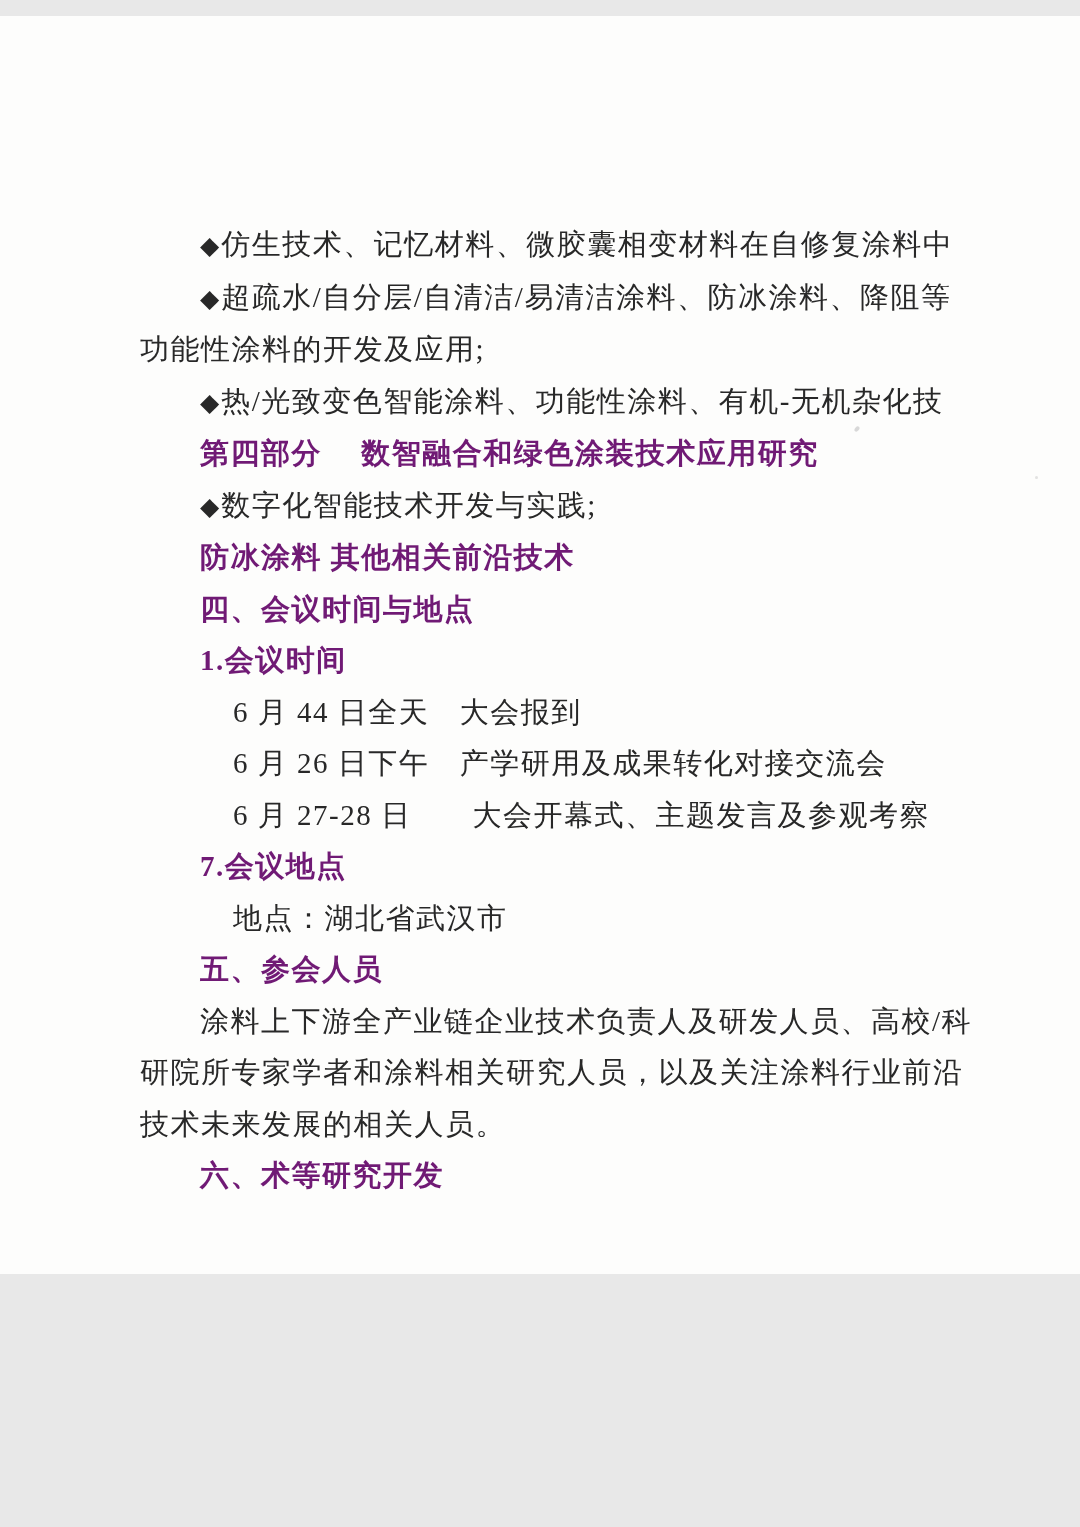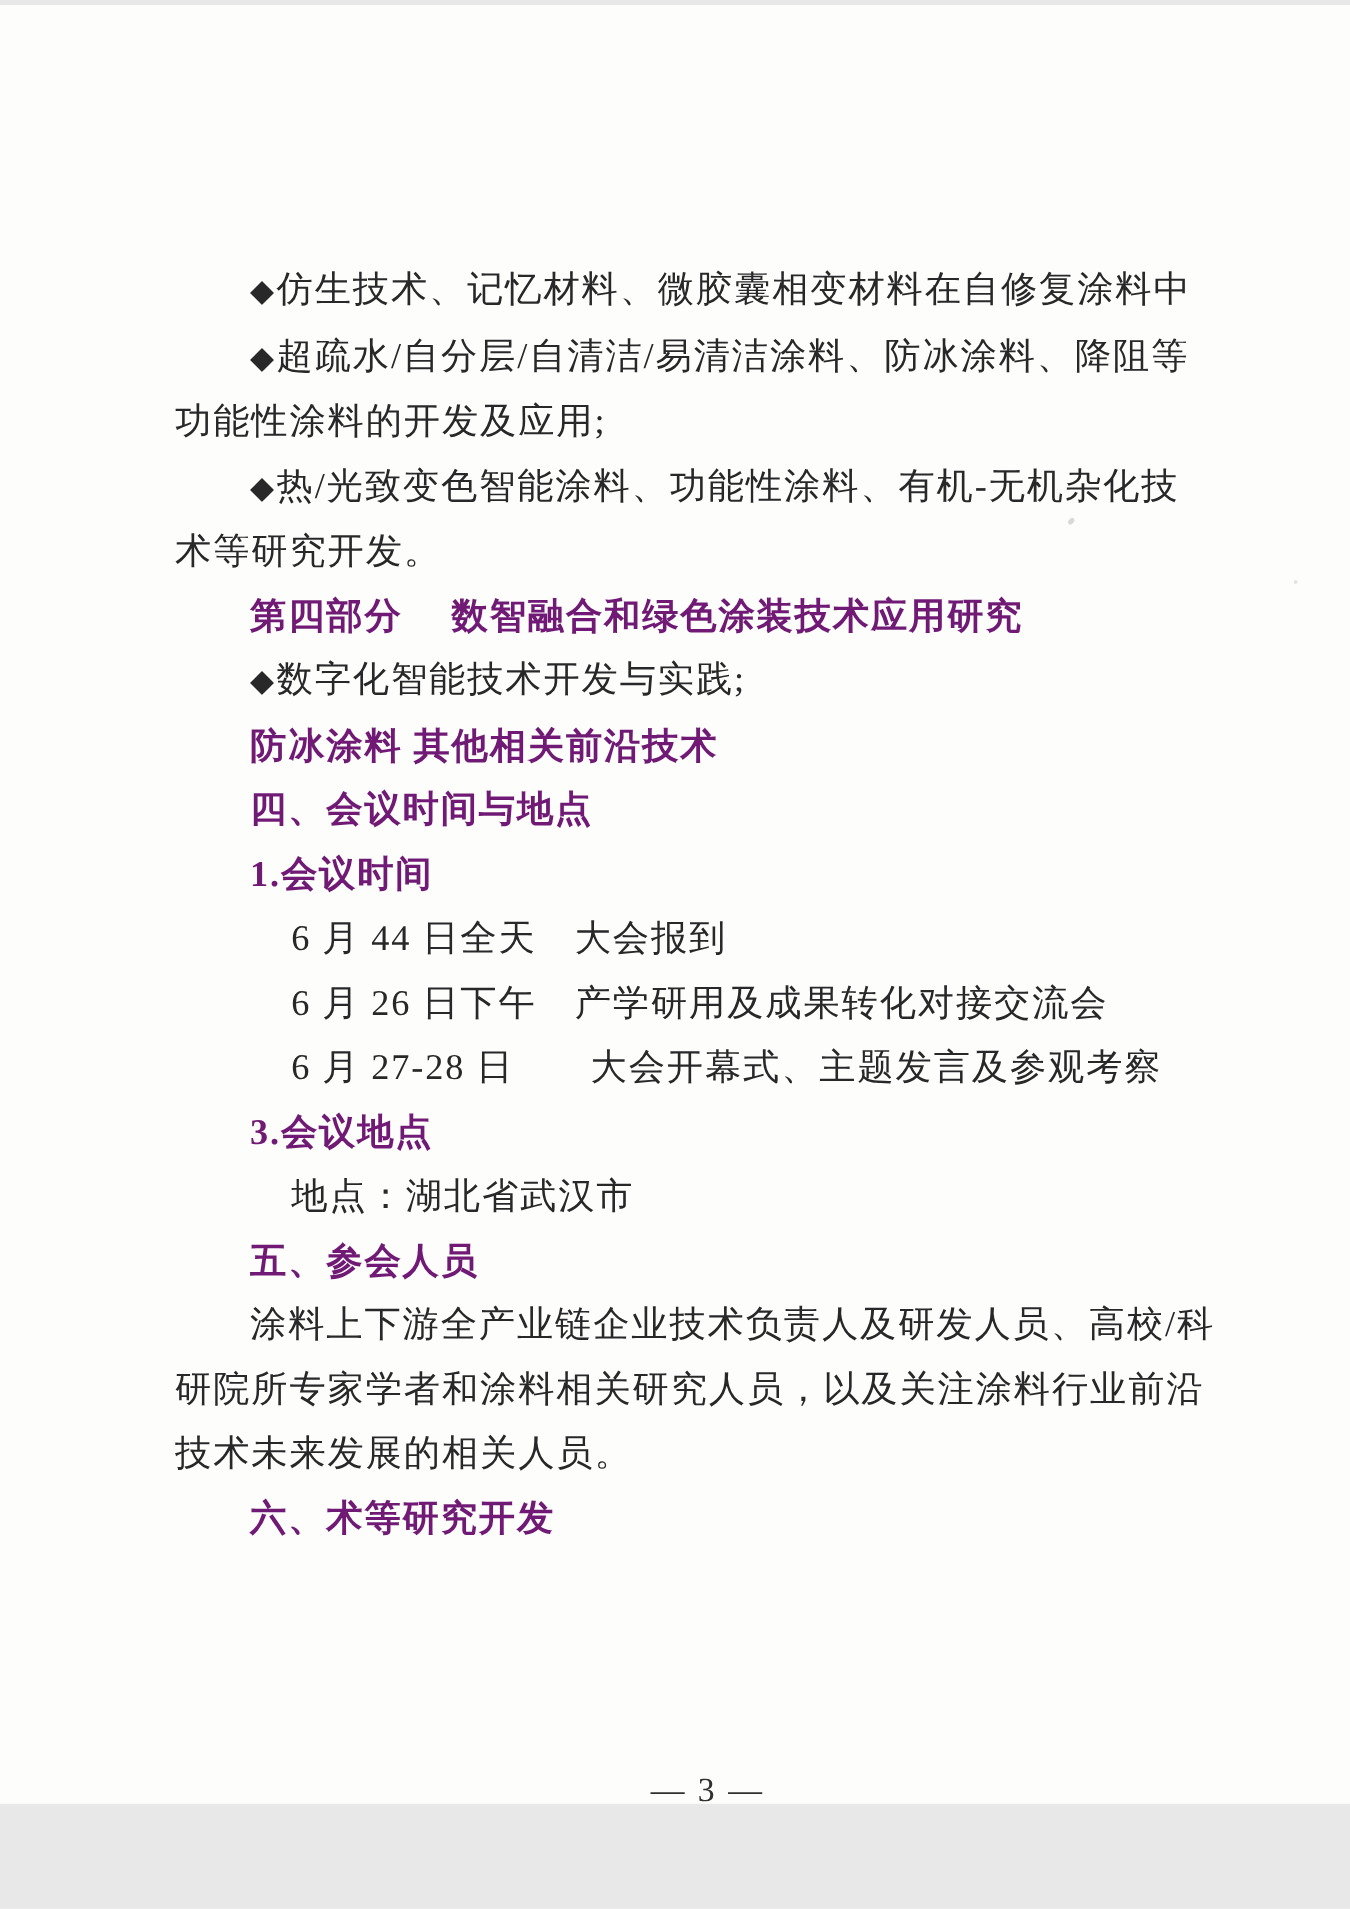--- a/index.html
+++ b/index.html
@@ -1,19 +1,19 @@
 <!DOCTYPE html>
 <html><head>
 <meta charset="utf-8">
 <style>
   html,body{margin:0;padding:0;background:#e8e8e8;}
   .page{
     position:relative;
-    width:1080px;height:1439px;
-    margin:4px auto;
+    width:1080px;height:1258px;
+    margin:16px auto;
     background:#fdfdfc;
     overflow:hidden;
     font-family:"Liberation Serif","DejaVu Serif",serif;
   }
   .content{
     position:absolute;
     left:140px;top:203px;
     width:810px;
   }
   .line{
@@ -52,40 +52,39 @@
 
     <div class="line indent"><span class="bullet">◆</span><span>仿生技术、记忆材料、微胶囊相变材料在自修复涂料中</span></div>
 
 
     <div class="line indent"><span class="bullet">◆</span><span>超疏水/自分层/自清洁/易清洁涂料、防冰涂料、降阻等</span></div>
 
     <div class="line"><span>功能性涂料的开发及应用;</span></div>
 
     <div class="line indent"><span class="bullet">◆</span><span>热/光致变色智能涂料、功能性涂料、有机-无机杂化技</span></div>
 
-    <div class="line"><span>术等研究开发。</span></div>
 
     <div class="line indent bold"><span>第四部分　 数智融合和绿色涂装技术应用研究</span></div>
 
     <div class="line indent"><span class="bullet">◆</span><span>数字化智能技术开发与实践;</span></div>
 
 
     <div class="line indent bold"><span>防冰涂料 其他相关前沿技术</span></div>
 
     <div class="line indent bold"><span>四、会议时间与地点</span></div>
 
     <div class="line indent bold"><span>1.会议时间</span></div>
 
     <div class="line date"><span>6 月 44 日全天　大会报到</span></div>
 
     <div class="line date"><span>6 月 26 日下午　产学研用及成果转化对接交流会</span></div>
 
     <div class="line date"><span>6 月 27-28 日　　大会开幕式、主题发言及参观考察</span></div>
 
-    <div class="line indent bold"><span>3.会议地点</span></div>
+    <div class="line indent bold"><span>7.会议地点</span></div>
 
     <div class="line date"><span>地点：湖北省武汉市</span></div>
 
     <div class="line indent bold"><span>五、参会人员</span></div>
 
     <div class="line indent"><span>涂料上下游全产业链企业技术负责人及研发人员、高校/科</span></div>
 
     <div class="line"><span>研院所专家学者和涂料相关研究人员，以及关注涂料行业前沿</span></div>
 
     <div class="line"><span>技术未来发展的相关人员。</span></div>

